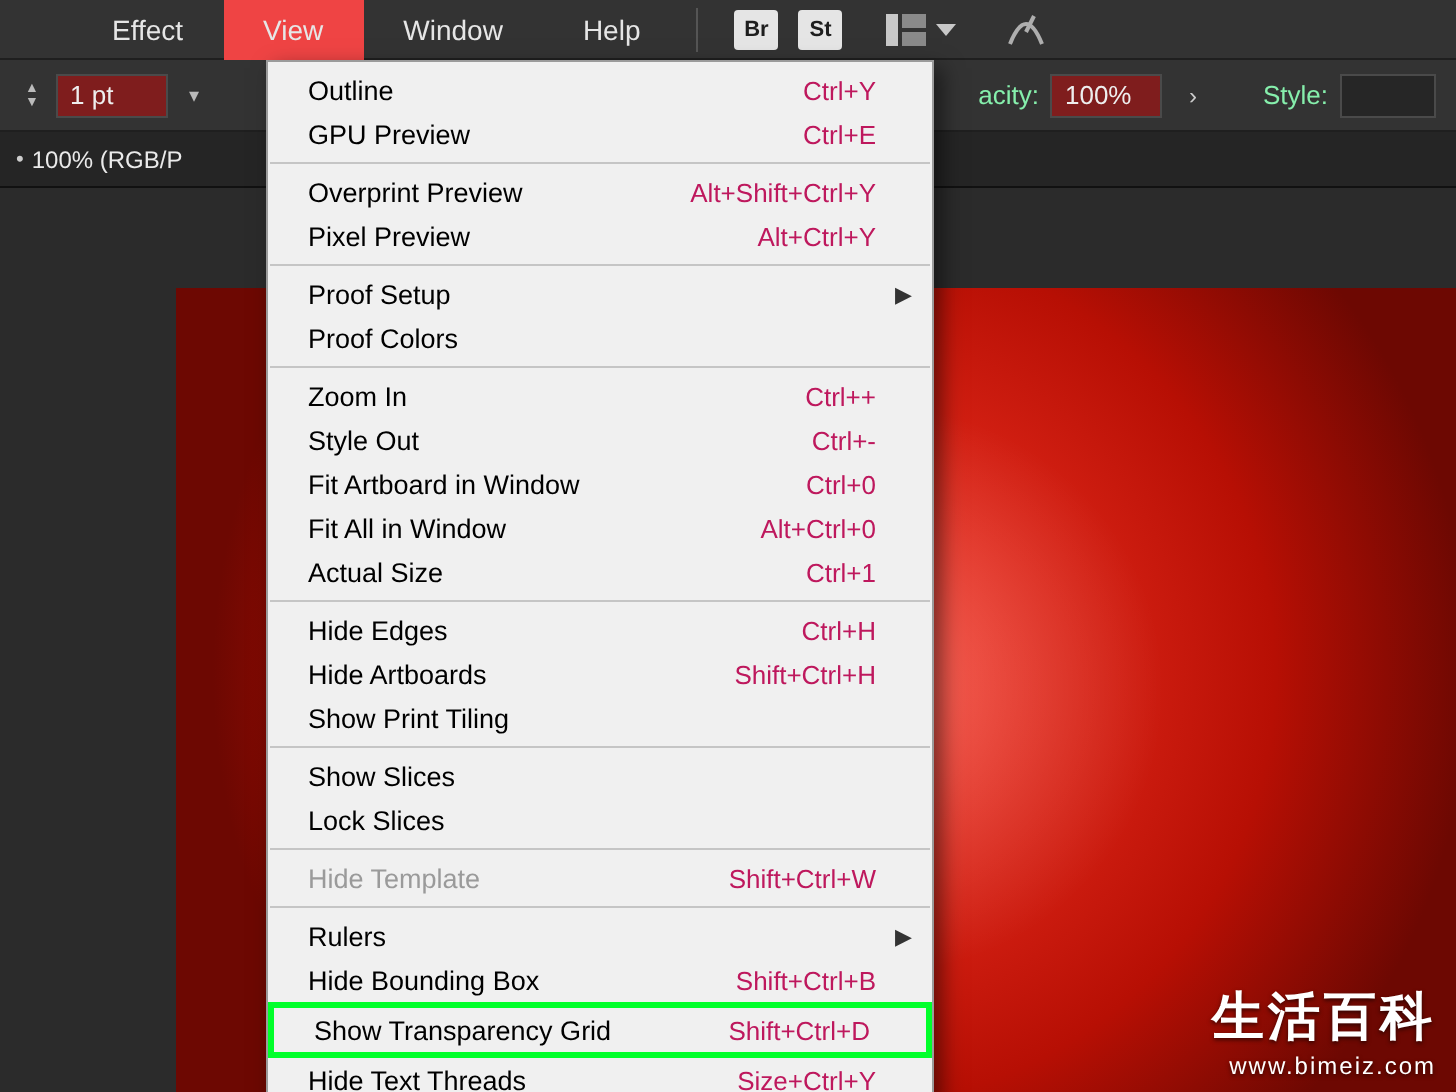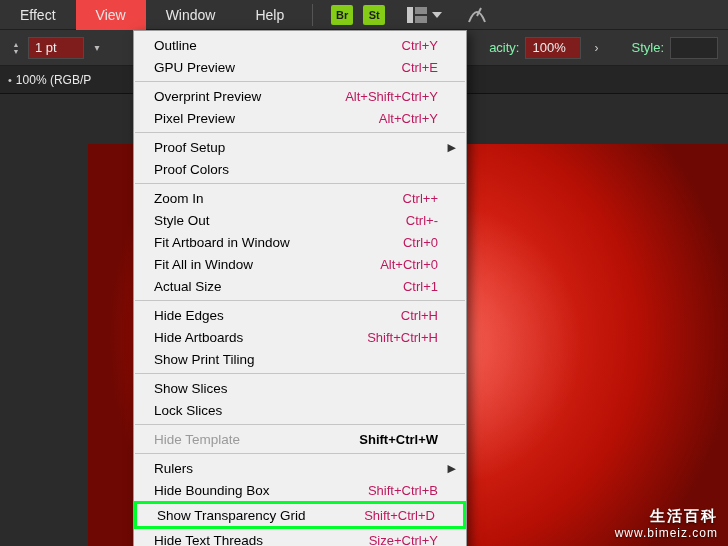--- a/index.html
+++ b/index.html
@@ -1,24 +1,24 @@
 <!DOCTYPE html>
 <html><head>
 <meta charset="utf-8">
 <style>
   * { margin: 0; padding: 0; box-sizing: border-box; font-family: "Segoe UI", Tahoma, sans-serif; }
   body { width: 728px; height: 546px; background: #1a1a1a; overflow: hidden; position: relative; }
 
   
   .menubar { height: 30px; background: #333333; display: flex; align-items: center; color: #e6e6e6; font-size: 14px; border-bottom: 1px solid #1f1f1f; }
-  .menubar .menu-left { display: flex; align-items: center; }
+  .menubar .menu-left { display: flex; align-items: center; margin-left: 36px; }
   .menubar .menu-item { padding: 0 20px; height: 30px; display: flex; align-items: center; cursor: default; }
   .menubar .menu-item.open { background: #ef4444; }
   .menubar .divider-v { width: 1px; height: 22px; background: #555; margin: 0 8px; }
-  .menubar .icon-box { width: 22px; height: 20px; background: #84cc16; color: #1e1e1e; font-size: 11px; font-weight: bold; display: flex; align-items: center; justify-content: center; border-radius: 2px; }
+  .menubar .icon-box { width: 22px; height: 20px; background: #e5e5e5; color: #1e1e1e; font-size: 11px; font-weight: bold; display: flex; align-items: center; justify-content: center; border-radius: 2px; }
   .menubar .icon-plain { width: 24px; height: 24px; display: flex; align-items: center; justify-content: center; color: #c8c8c8; }
   .menubar .gap { width: 10px; }
 
   
   .optbar { height: 36px; background: #333333; display: flex; align-items: center; color: #e6e6e6; font-size: 13px; padding: 0 10px; gap: 6px; border-bottom: 1px solid #1f1f1f; }
   .optbar .stepper { width: 12px; display: flex; flex-direction: column; }
   .optbar .stepper span { font-size: 7px; color: #bbb; text-align: center; line-height: 7px; }
   .optbar .fld { background: #7f1d1d; border: 1px solid #4a4a4a; height: 22px; padding: 0 6px; display: flex; align-items: center; color: #eee; font-size: 13px; }
   .optbar .dd { width: 14px; text-align: center; font-size: 10px; color: #bbb; }
   .optbar .spacer { flex: 1; }
@@ -42,29 +42,29 @@
   .menu {
     position: absolute; top: 30px; left: 133px; width: 334px;
     background: #f0f0f0; border: 1px solid #9b9b9b; box-shadow: 4px 4px 10px rgba(0,0,0,.5);
     font-size: 13.5px; color: #000;
   }
   .menu .mi { display: flex; align-items: center; height: 22px; padding: 0 28px 0 20px; position: relative; }
   .menu .mi .lbl { flex: 1; white-space: nowrap; }
   .menu .mi .shc { color: #be185d; font-size: 13px; }
   .menu .mi .arr { position: absolute; right: 10px; font-size: 11px; color: #333; }
   .menu .mi.disabled { color: #9a9a9a; gap: 16px; }
-  .menu .mi.disabled .shc { color: #000000; font-weight: bold; }
+  .menu .mi.disabled .shc { color: #be185d; }
   .menu .sep { height: 1px; background: #c5c5c5; margin: 3px 1px; }
   .menu .hl-wrap { padding: 3px; background: #00ff2a; }
   .menu .hl-wrap .mi { background: #f0f0f0; }
   .menu .pad-top { height: 3px; }
 
   
   .watermark { position: absolute; right: 10px; bottom: 6px; color: #ffffff; text-shadow: 0 1px 2px rgba(0,0,0,.6); text-align: right; }
-  .watermark .l1 { font-size: 15px; font-weight: 600; letter-spacing: 2px; }
+  .watermark .l1 { font-size: 26px; font-weight: 600; letter-spacing: 2px; }
   .watermark .l2 { font-size: 12px; letter-spacing: 1px; }
 
   svg { display: block; }
 </style>
 </head>
 <body>
 
 <div class="menubar">
   <div class="menu-left">
     <div class="menu-item">

